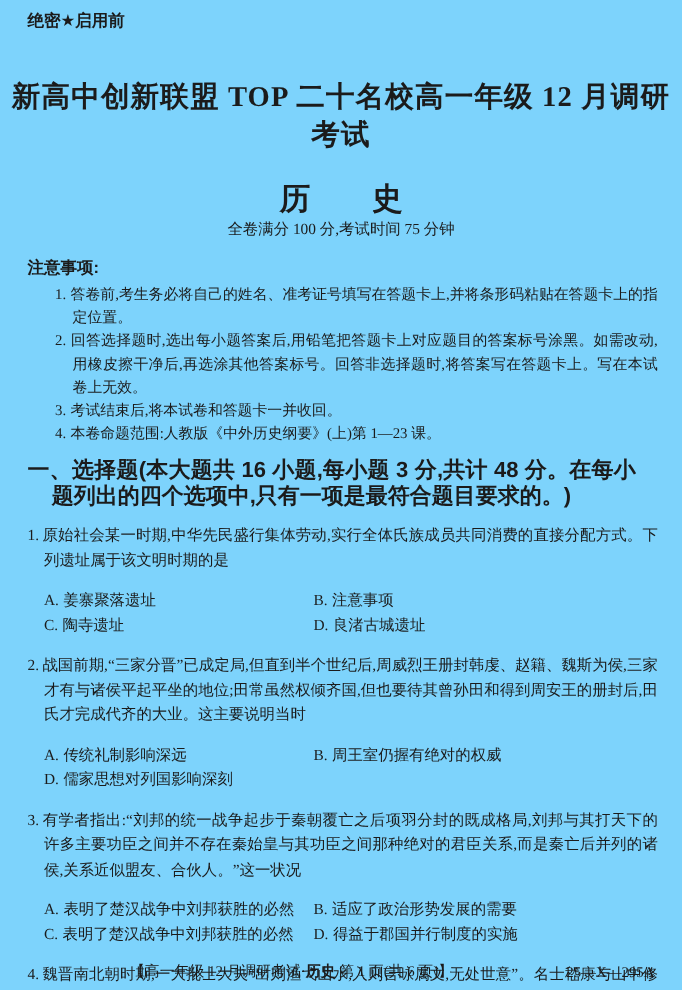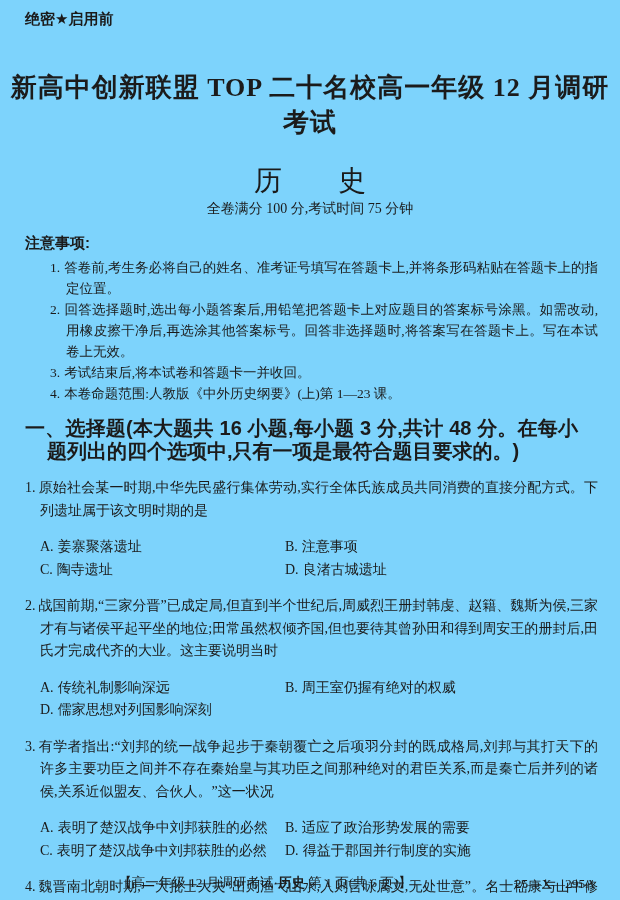--- a/index.html
+++ b/index.html
@@ -21,21 +21,21 @@
     margin:0; padding-top:70px;
     text-align:center;
     font-size:26px; font-weight:bold;
     letter-spacing:1px;
     font-family:"Liberation Serif","DejaVu Serif",serif;
   }
   .subject-title {
     margin-top:22px;
     text-align:center;
     font-family:"Liberation Sans","DejaVu Sans",sans-serif;
-    font-weight:400; font-size:28px;
+    font-weight:700; font-size:28px;
   }
   .subject-title .subject-char + .subject-char { margin-left:56px; }
   .exam-info {
     text-align:center;
     font-size:14px;
   }
   .notice-heading {
     margin:16px 0 4px 25px;
     font-family:"Liberation Sans","DejaVu Sans",sans-serif;
     font-weight:bold; font-size:15px;

